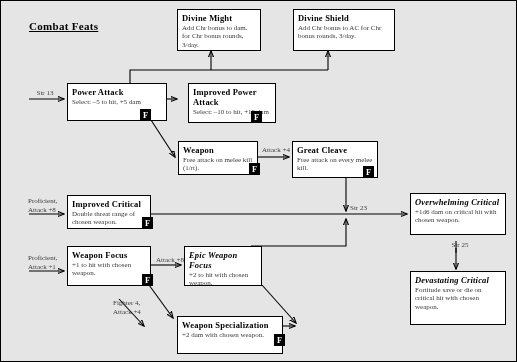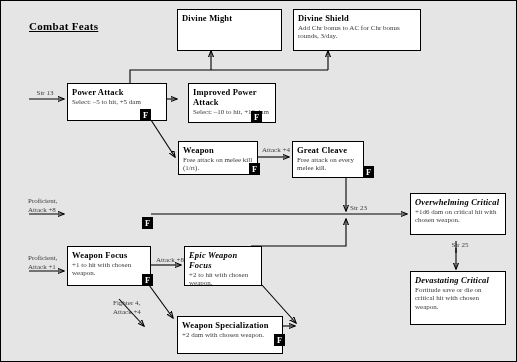--- a/index.html
+++ b/index.html
@@ -136,49 +136,54 @@
 
     <line x1="148" y1="284" x2="172" y2="317" marker-end="url(#ah)"></line>
 
     <line x1="118" y1="298" x2="143" y2="325" marker-end="url(#ah)"></line>
 
     <line x1="282" y1="325" x2="294" y2="325" marker-end="url(#ah)"></line>
 
     <line x1="261" y1="284" x2="295" y2="322" marker-end="url(#ah)"></line>
   </svg>
 
-  <div class="node" style="left:176px; top:8px; width:105px; height:42px;">
+  <div class="node" style="left:176px; top:8px; width:84px; height:42px;">
     <div class="title">Divine Might</div>
-  </div>
-
-  <div class="node" style="left:292px; top:8px; width:128px; height:42px;">
+    <div class="desc">Add Chr bonus to dam. for Chr bonus rounds, 3/day.</div>
+  </div>
+
+  <div class="node" style="left:292px; top:8px; width:102px; height:42px;">
     <div class="title">Divine Shield</div>
     <div class="desc">Add Chr bonus to AC for Chr bonus rounds, 3/day.</div>
   </div>
 
   <div class="node" style="left:66px; top:82px; width:100px; height:38px;">
     <div class="title">Power Attack</div>
     <div class="desc">Select: –5 to hit, +5 dam</div>
   </div>
 
   <div class="node" style="left:187px; top:82px; width:88px; height:40px;">
     <div class="title">Improved Power Attack</div>
     <div class="desc">Select: –10 to hit, +10 dam</div>
   </div>
 
   <div class="node" style="left:177px; top:140px; width:80px; height:34px;">
     <div class="title">Weapon</div>
     <div class="desc">Free attack on melee kill (1/rt).</div>
   </div>
 
-  <div class="node" style="left:291px; top:140px; width:72px; height:37px;">
+  <div class="node" style="left:291px; top:140px; width:86px; height:37px;">
     <div class="title">Great Cleave</div>
     <div class="desc">Free attack on every melee kill.</div>
   </div>
 
+  <div class="node" style="left:66px; top:194px; width:84px; height:34px;">
+    <div class="title">Improved Critical</div>
+    <div class="desc">Double threat range of chosen weapon.</div>
+  </div>
 
   <div class="node epic" style="left:409px; top:192px; width:96px; height:42px;">
     <div class="title">Overwhelming Critical</div>
     <div class="desc">+1d6 dam on critical hit with chosen weapon.</div>
   </div>
 
   <div class="node epic" style="left:409px; top:270px; width:96px; height:54px;">
     <div class="title">Devastating Critical</div>
     <div class="desc">Fortitude save or die on critical hit with chosen weapon.</div>
   </div>

